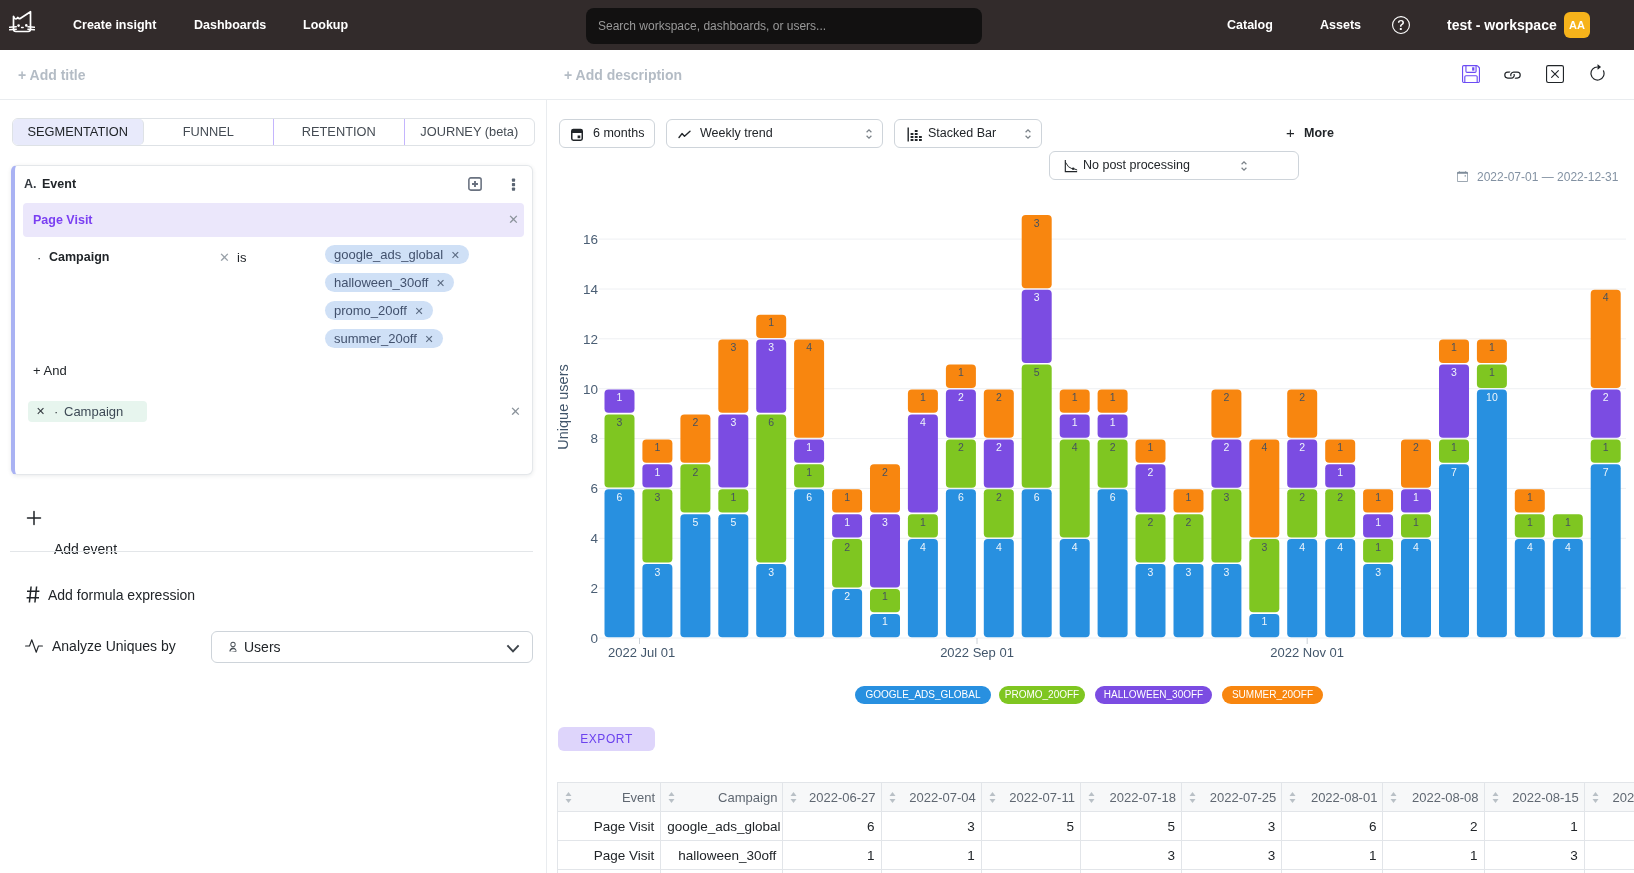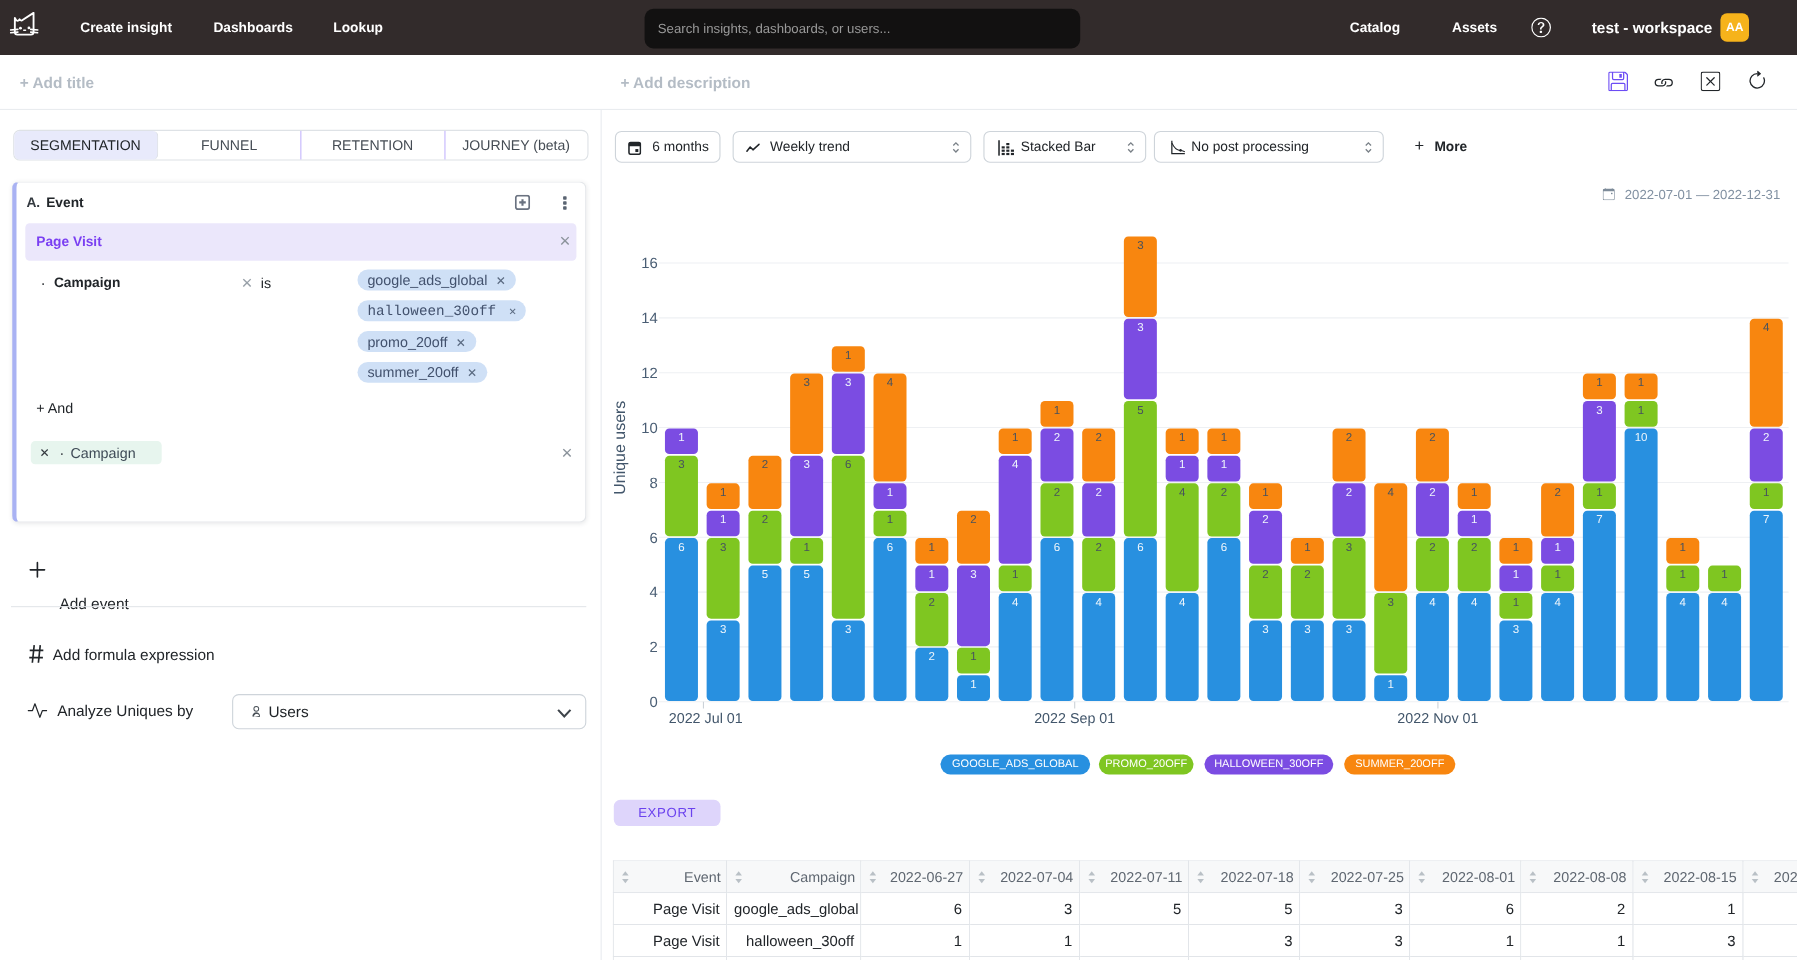--- a/index.html
+++ b/index.html
@@ -68,21 +68,21 @@
       <path d="M4.5 7.3 Q5.8 10.1 6.9 10.0 Q7.9 9.9 8.8 8.5 Q9.7 9.9 10.8 9.7 L21.5 2.7 L21.5 20.1 Q21.5 22.5 19.1 22.5 L6.9 22.5 Q4.5 22.5 4.5 20.1 Z"></path>
       <path d="M0.4 18.3 L7.3 17.7 M0.6 20.8 L7.3 20.2" stroke-width="1.4"></path>
       <path d="M18.9 17.7 L25.7 18.3 M18.9 20.2 L25.5 20.8" stroke-width="1.4"></path>
       <circle cx="9.6" cy="16.6" r="1.3" fill="#fff" stroke="none"></circle>
       <circle cx="17.3" cy="16.4" r="1.3" fill="#fff" stroke="none"></circle>
       <path d="M12.6 18.5 L14.2 18.5" stroke-width="1.4"></path>
     </svg>
     <div class="tnav" style="left:73px">Create insight</div>
     <div class="tnav" style="left:194px">Dashboards</div>
     <div class="tnav" style="left:303px">Lookup</div>
-    <div id="search">Search insights, dashboards, or users...</div>
+    <div id="search">Search workspace, dashboards, or users...</div>
     <div class="tnav" style="left:1227px">Catalog</div>
     <div class="tnav" style="left:1320px">Assets</div>
     <svg class="abs" style="left:1392px;top:16px" width="18" height="18" viewBox="0 0 16 16" fill="#fff">
       <path d="M8 15A7 7 0 1 1 8 1a7 7 0 0 1 0 14zm0 1A8 8 0 1 0 8 0a8 8 0 0 0 0 16z"></path>
       <path d="M5.255 5.786a.237.237 0 0 0 .241.247h.825c.138 0 .248-.113.266-.25.09-.656.54-1.134 1.342-1.134.686 0 1.314.343 1.314 1.168 0 .635-.374.927-.965 1.371-.673.489-1.206 1.06-1.168 1.987l.003.217a.25.25 0 0 0 .25.246h.811a.25.25 0 0 0 .25-.25v-.105c0-.718.273-.927 1.01-1.486.609-.463 1.244-.977 1.244-2.056 0-1.511-1.276-2.241-2.673-2.241-1.267 0-2.655.59-2.75 2.286zm1.557 5.763c0 .533.425.927 1.01.927.609 0 1.028-.394 1.028-.927 0-.552-.42-.94-1.029-.94-.584 0-1.009.388-1.009.94z"></path>
     </svg>
     <div class="tnav" style="left:1447px;font-size:14px;">test - workspace</div>
     <div id="avatar">AA</div>
   </div>
 
@@ -133,21 +133,21 @@
       <span style="position:absolute;left:10px;top:10px;font-size:12.5px;font-weight:bold;color:#7a3ff2;">Page Visit</span>
       <span style="position:absolute;right:5px;top:9px;font-size:13px;color:#8b939b;">✕</span>
     </div>
 
     <div class="abs" style="left:22px;top:84px;font-size:13px;color:#212529;">·</div>
     <div class="abs" style="left:34px;top:84px;font-size:12.5px;font-weight:bold;color:#212529;">Campaign</div>
     <div class="abs" style="left:204px;top:84px;font-size:13px;color:#98a0a8;">✕</div>
     <div class="abs" style="left:222px;top:84px;font-size:13px;color:#212529;">is</div>
 
     <div class="chip" style="left:310px;top:79px;">google_ads_global <span>✕</span></div>
-    <div class="chip" style="left:310px;top:107px;font-family:Liberation Mono, monospace;">halloween_30off <span>✕</span></div>
+    <div class="chip" style="left:310px;top:107px;">halloween_30off <span>✕</span></div>
     <div class="chip" style="left:310px;top:135px;">promo_20off <span>✕</span></div>
     <div class="chip" style="left:310px;top:163px;">summer_20off <span>✕</span></div>
 
     <div class="abs" style="left:18px;top:197px;font-size:13px;color:#212529;">+ And</div>
 
     <div class="abs" style="left:13px;top:235px;width:119px;height:21px;background:#e7f5ee;border-radius:4px;">
       <span style="position:absolute;left:8px;top:4px;font-size:11px;color:#343a40;">✕</span>
       <span style="position:absolute;left:26px;top:3px;font-size:13px;color:#343a40;">·</span>
       <span style="position:absolute;left:36px;top:3px;font-size:13px;color:#3e4a56;">Campaign</span>
     </div>
@@ -206,21 +206,21 @@
         <rect x="7.8" y="9" width="2.8" height="2"></rect>
         <rect x="7.8" y="12" width="2.8" height="2"></rect>
       <rect x="12" y="9" width="2.8" height="2"></rect>
         <rect x="12" y="12" width="2.8" height="2"></rect>
     </svg>
     <span style="margin-left:33px;">Stacked Bar</span>
     <svg class="chev" style="left:129px;width:8px;" viewBox="0 0 10 18">
         <path d="M2 6.8 L5 3.8 L8 6.8 M2 11.2 L5 14.2 L8 11.2" fill="none" stroke="#798087" stroke-width="1.5"></path>
       </svg>
   </div>
-  <div class="tbtn" style="left:1049px;width:209px;">
+  <div class="tbtn" style="left:1049px;width:250px;margin-top:32px;">
     <svg class="abs" style="left:14px;top:7px" width="14" height="14" viewBox="0 0 16 16" fill="none" stroke="#212529">
       <path d="M1.5 1 L1.5 14.5 L15 14.5" stroke-width="1.3"></path>
       <path d="M1.5 3.5 Q5 10.5 9 11 Q12.5 11.3 15 12.5" stroke-width="1.1"></path>
       <circle cx="10.5" cy="11" r="1.4" fill="#212529" stroke="none"></circle>
     </svg>
     <span style="margin-left:33px;">No post processing</span>
     <svg class="chev" style="left:190px;width:8px;" viewBox="0 0 10 18">
         <path d="M2 6.8 L5 3.8 L8 6.8 M2 11.2 L5 14.2 L8 11.2" fill="none" stroke="#798087" stroke-width="1.5"></path>
       </svg>
   </div>

